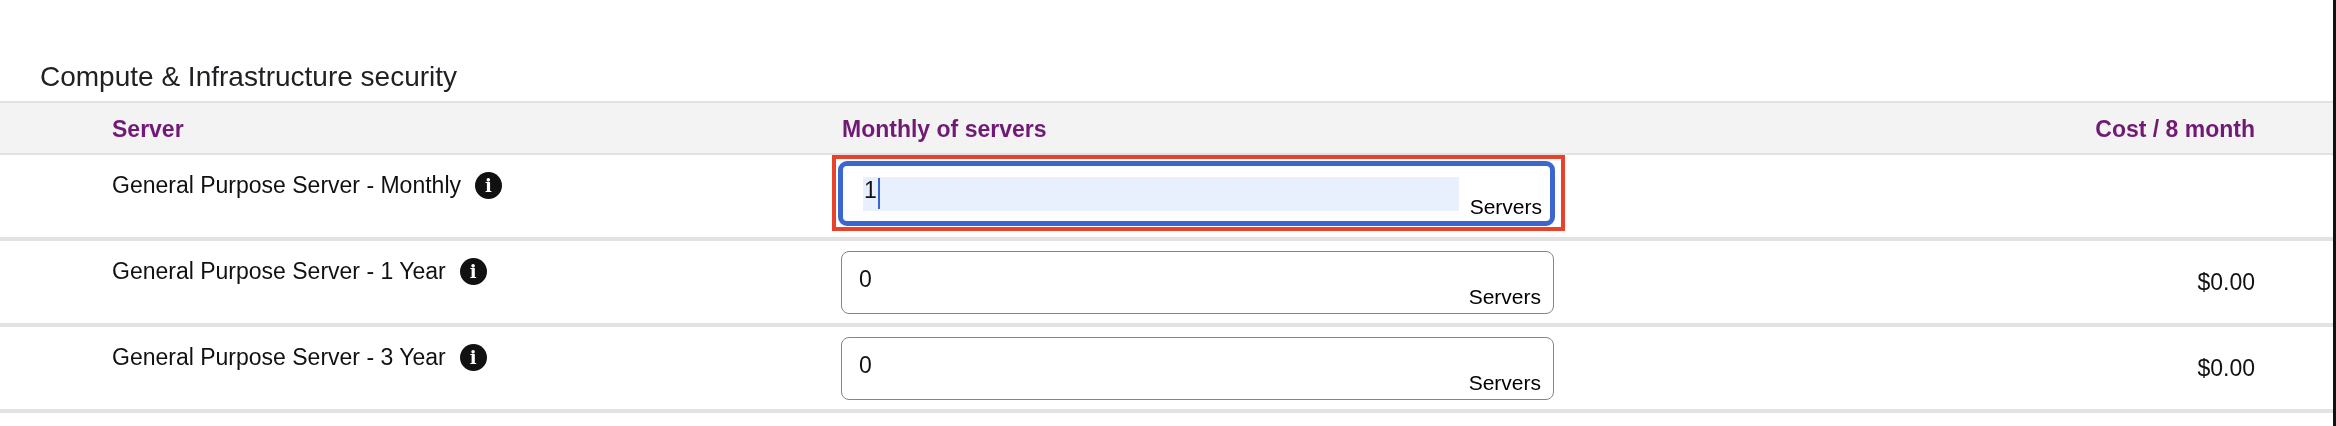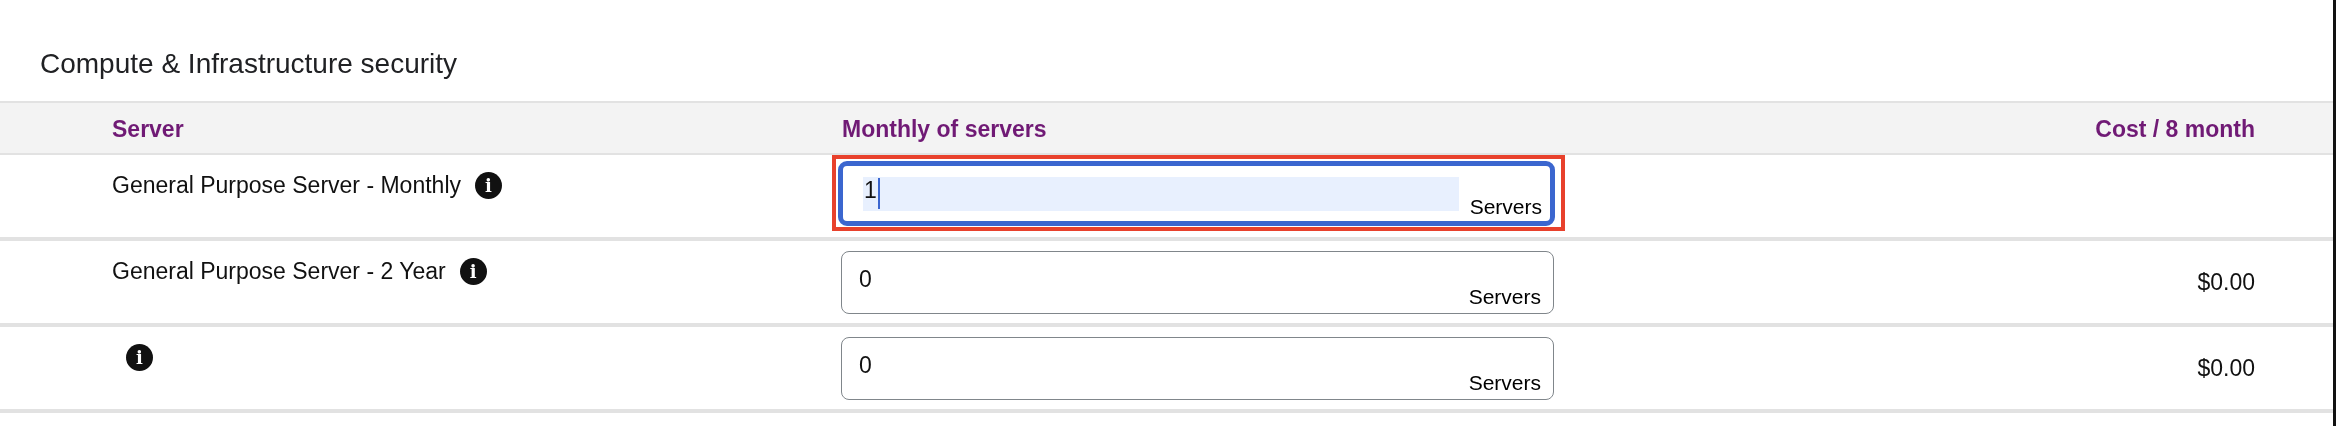--- a/index.html
+++ b/index.html
@@ -19,21 +19,21 @@
       position: absolute;
       top: 0;
       right: 0;
       width: 3px;
       height: 426px;
       background: #111111;
     }
     .section-title {
       position: absolute;
       left: 40px;
-      top: 46px;
+      top: 59px;
       font-size: 28px;
       line-height: 36px;
       color: #202124;
       white-space: nowrap;
     }
     .table {
       position: absolute;
       left: 0;
       top: 101px;
       width: 2333px;
@@ -199,34 +199,35 @@
     <div class="input-wrap focused">
       <div class="selection"></div>
       <span class="input-value">1</span>
       <div class="caret"></div>
       <span class="input-suffix">Servers</span>
     </div>
   </div>
 
   <div class="row">
     <div class="row-label">
-      <span>General Purpose Server - 2 Year</span>
+      <span>General Purpose Server - 1 Year</span>
       <span class="info-icon">
           <span>i</span>
         </span>
     </div>
     <div class="input-wrap">
       <span class="input-value">0</span>
       <span class="input-suffix">Servers</span>
     </div>
     <div class="cost">$0.00</div>
   </div>
 
   <div class="row">
     <div class="row-label">
+      <span>General Purpose Server - 3 Year</span>
       <span class="info-icon">
           <span>i</span>
         </span>
     </div>
     <div class="input-wrap">
       <span class="input-value">0</span>
       <span class="input-suffix">Servers</span>
     </div>
     <div class="cost">$0.00</div>
   </div>

